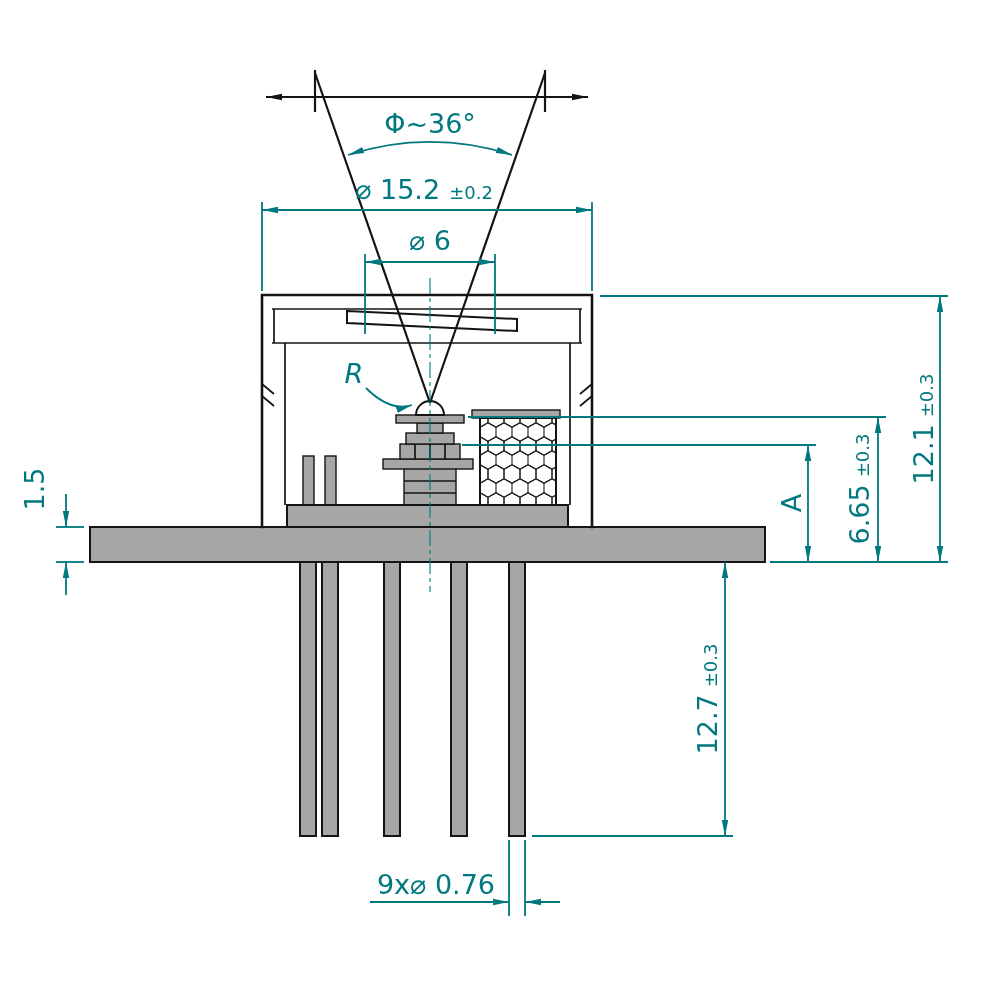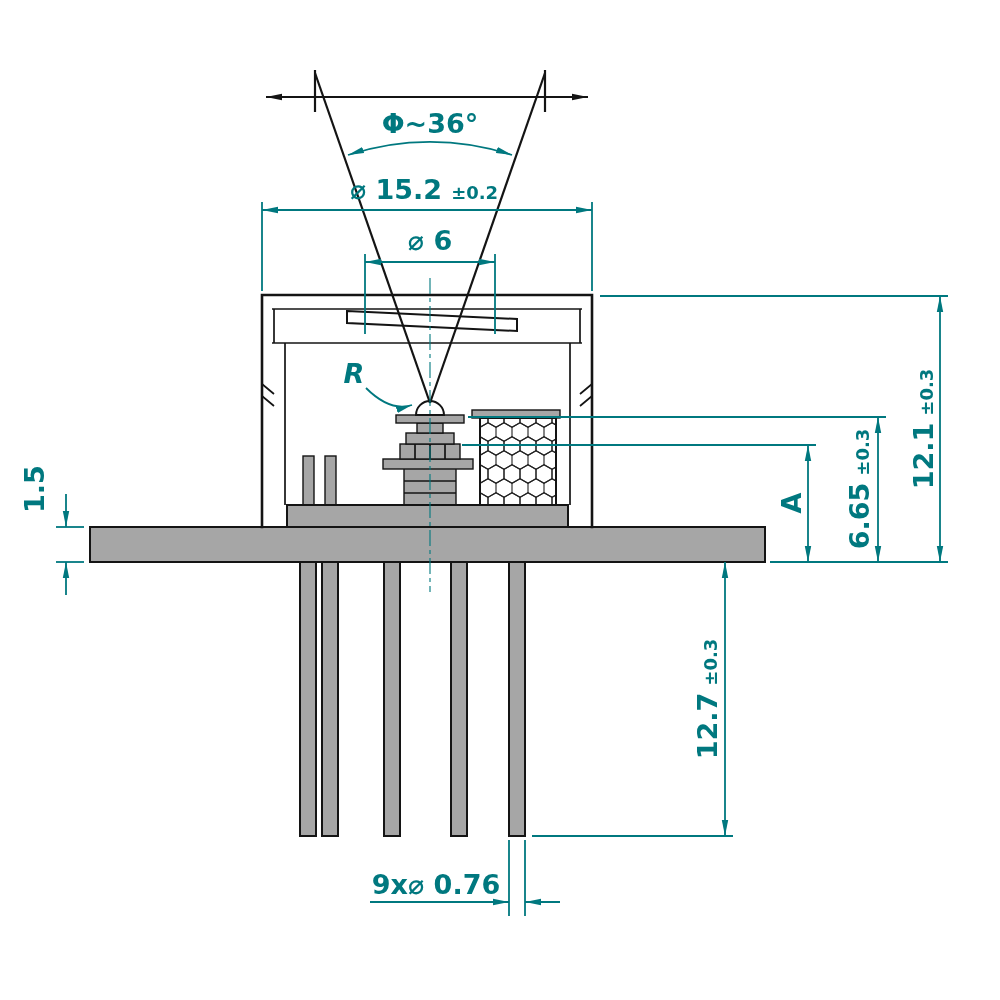--- a/index.html
+++ b/index.html
@@ -1,20 +1,19 @@
 <!DOCTYPE html>
 <html><head>
 <meta charset="utf-8">
 <style>
   html, body { margin: 0; padding: 0; background: #ffffff; }
   .stage {
     width: 1000px; height: 1000px; position: relative;
     background: #ffffff;
     font-family: "DejaVu Sans", sans-serif;
-    font-weight: bold;
   }
   svg { display: block; }
   .outl  { stroke: #141414; fill: none; stroke-width: 2.6; stroke-linecap: square; }
   .outl2 { stroke: #141414; fill: none; stroke-width: 1.7; }
   .metal  { fill: #a6a6a6; stroke: #141414; stroke-width: 2; }
   .metal2 { fill: #a6a6a6; stroke: #141414; stroke-width: 1.4; }
   .white  { fill: #ffffff; stroke: #141414; stroke-width: 2; }
   .dim   { stroke: #00787f; stroke-width: 1.8; fill: none; }
   .black { stroke: #141414; stroke-width: 2.2; fill: none; }
   .cl    { stroke: #00787f; stroke-width: 1.1; stroke-dasharray: 16 4 4 4; fill: none; }

